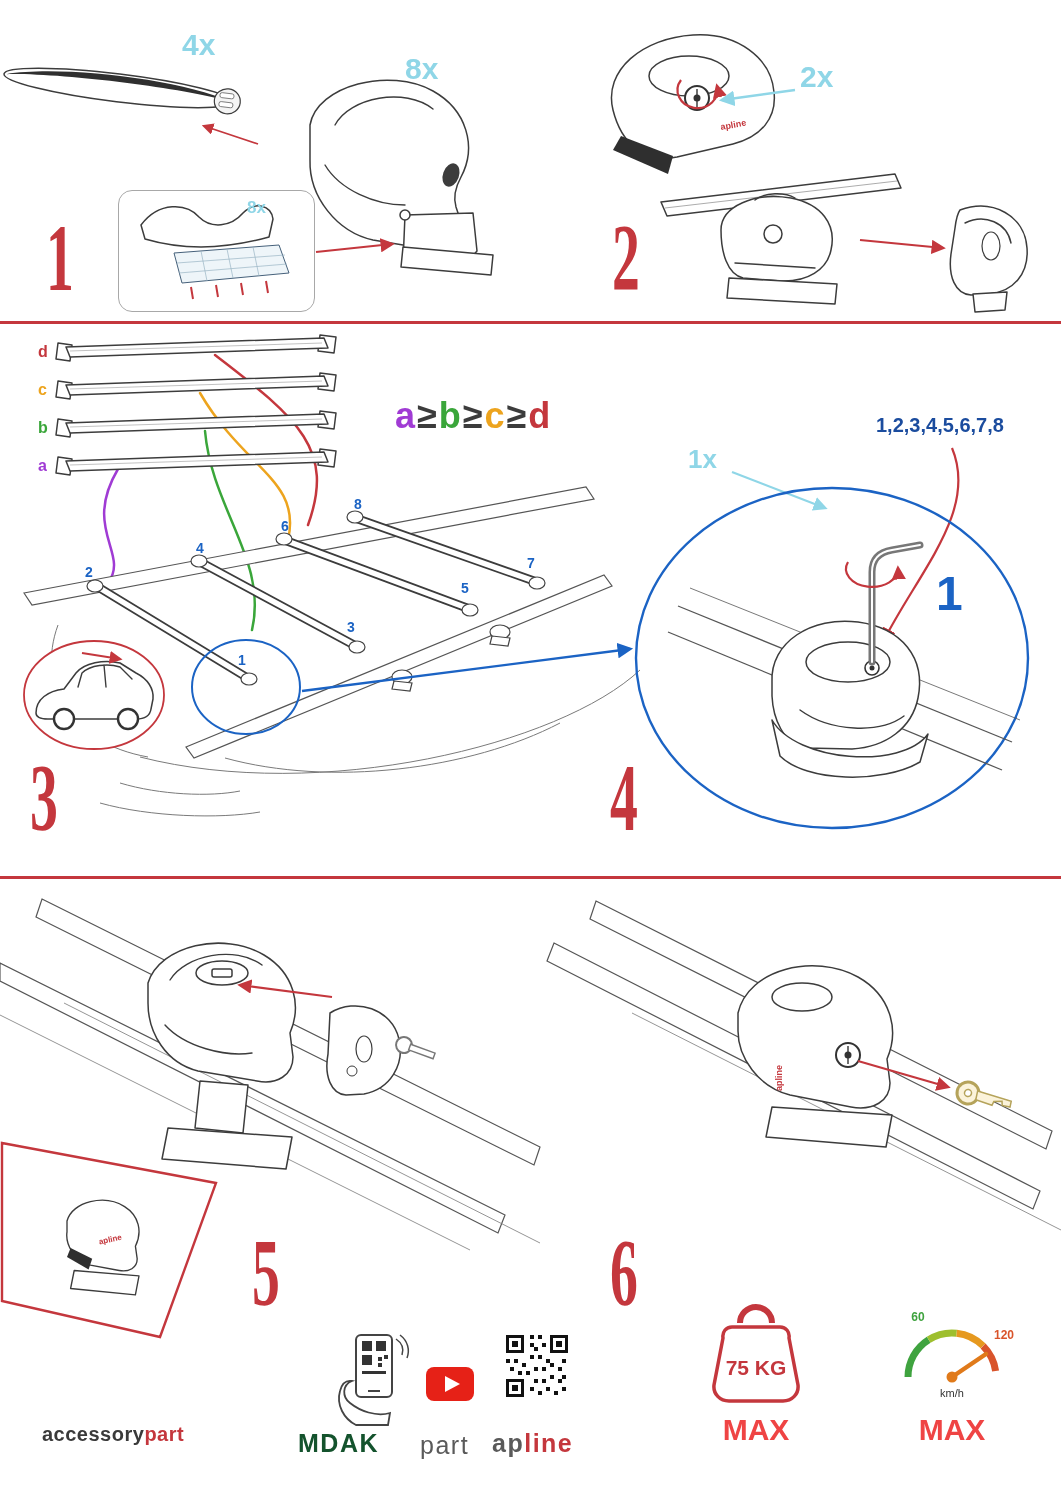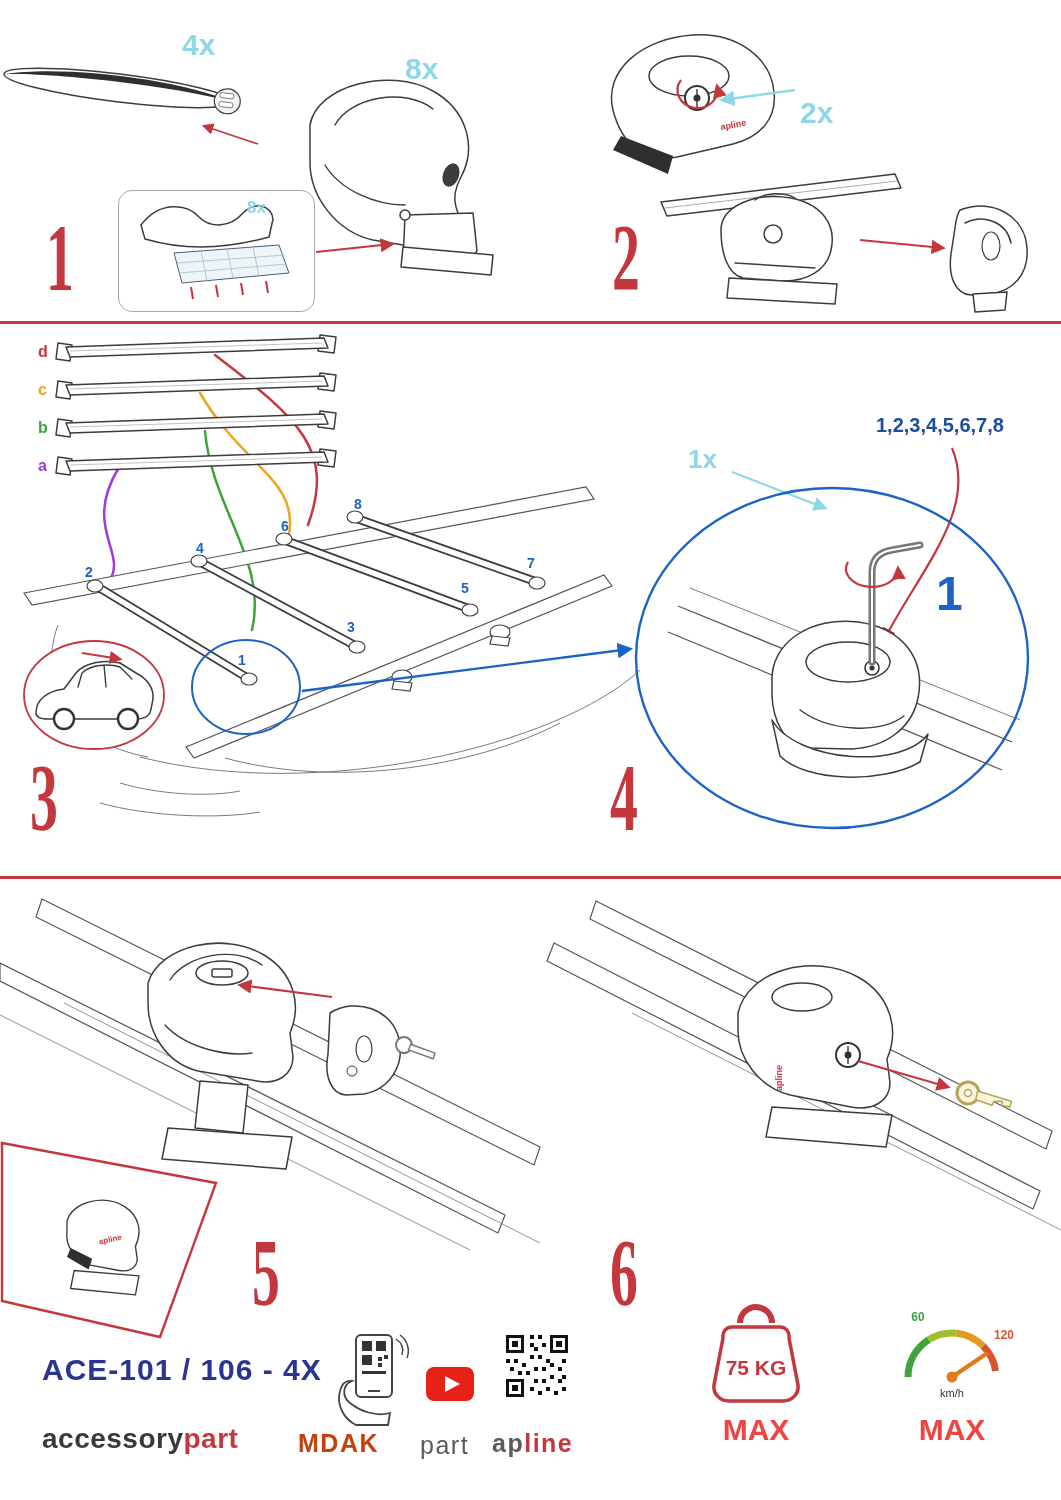--- a/index.html
+++ b/index.html
@@ -22,21 +22,21 @@
   svg{overflow:visible;}
   svg text{font-family:"Liberation Sans",sans-serif;}
   .t-cyan{fill:var(--cyan);} .t-blue{fill:var(--blue);} .t-navy{fill:var(--navy);}
   .t-red{fill:var(--red);} .t-purple{fill:var(--purple);} .t-green{fill:var(--green);}
   .t-orange{fill:var(--orange);}
   .s-red{stroke:var(--red);} .s-cyan{stroke:var(--cyan);} .s-blue{stroke:var(--blue);}
   .s-purple{stroke:var(--purple);} .s-green{stroke:var(--green);} .s-orange{stroke:var(--orange);}
   .ln{fill:none;stroke:#3c3c3c;stroke-width:1.4;stroke-linejoin:round;stroke-linecap:round;}
   .fw{fill:#fff;stroke:#3c3c3c;stroke-width:1.5;stroke-linejoin:round;}
   .model{position:absolute;font-size:30px;font-weight:700;color:var(--dark_blue);letter-spacing:1px;}
-  .brandline{position:absolute;font-size:28px;font-weight:700;letter-spacing:.5px;}
+  .brandline{position:absolute;font-size:20px;font-weight:700;letter-spacing:.5px;}
   .logoline{position:absolute;font-size:25px;font-weight:700;color:#5a5a5a;letter-spacing:1.5px;}
   .maxlabel{position:absolute;text-align:center;font-size:30px;font-weight:700;color:#ef4444;}
   .insetbox{position:absolute;border:1.5px solid #a8a8a8;border-radius:14px;background:#fff;}
 </style>
 </head>
 <body>
 
 <svg width="0" height="0" style="position:absolute">
   <defs>
     <marker id="m-red" viewBox="0 0 10 10" refX="8" refY="5" markerWidth="6.5" markerHeight="6.5" orient="auto-start-reverse">
@@ -53,21 +53,21 @@
 
 <div class="page">
 
   <section class="row1">
 
     <span class="stepnum" style="left:46px;top:215px;">1</span>
     <span class="stepnum" style="left:612px;top:215px;">2</span>
 
     <span class="qty" style="left:182px;top:28px;">4x</span>
     <span class="qty" style="left:405px;top:52px;">8x</span>
-    <span class="qty" style="left:800px;top:60px;margin-top:36px;">2x</span>
+    <span class="qty" style="left:800px;top:60px;">2x</span>
 
     <svg class="abs" style="left:0;top:30px;" width="270" height="125" viewBox="0 0 270 125">
       <g transform="rotate(7 135 60)">
         <ellipse cx="118" cy="60" rx="115" ry="14" class="fw"></ellipse>
         <path d="M5,60 C60,44 180,44 231,60 C180,52 60,52 5,60 Z" fill="#2f2f2f"></path>
         <ellipse cx="228" cy="60" rx="13" ry="12.5" fill="#f4f4f4" stroke="#3c3c3c" stroke-width="1.2"></ellipse>
         <rect x="220" y="52" width="14" height="5" rx="2" fill="#fff" stroke="#666" stroke-width=".8"></rect>
         <rect x="220" y="61" width="14" height="5" rx="2" fill="#fff" stroke="#666" stroke-width=".8"></rect>
       </g>
       <line x1="258" y1="114" x2="204" y2="96" class="s-red" stroke-width="1.8" marker-end="url(#m-red)"></line>
@@ -216,20 +216,23 @@
         <path d="M42,96 L294,88" stroke="#999" stroke-width=".6"></path>
       </g>
       <g>
         <text x="10" y="140" font-size="16" font-weight="bold" class="t-purple">a</text>
         <path class="fw" stroke-width="1.1" d="M30,126 l14,2 -2,16 -14,-2 Z M292,118 l16,2 -2,16 -16,-2 Z"></path>
         <polygon points="38,130 296,121 300,131 42,140" class="fw" stroke-width="1.2"></polygon>
         <path d="M42,134 L294,126" stroke="#999" stroke-width=".6"></path>
       </g>
     </svg>
 
+    <div class="formula" style="left:395px;top:70px;">
+      <span class="c-purple">a</span><span class="c-ink">≥</span><span class="c-green">b</span><span class="c-ink">≥</span><span class="c-orange">c</span><span class="c-ink">≥</span><span class="c-red">d</span>
+    </div>
 
     <svg class="abs" style="left:20px;top:312px;" width="152" height="118" viewBox="0 0 152 118">
       <ellipse cx="74" cy="58" rx="70" ry="54" fill="#fff" class="s-red" stroke-width="1.8"></ellipse>
       <g>
         <path class="fw" stroke-width="1.3" d="M16,76 C16,62 28,54 44,52 L56,36 C64,26 84,22 100,26 L116,36 C128,42 134,52 133,62 L131,72 C130,79 124,82 116,82 L28,82 C20,82 16,80 16,76 Z"></path>
         <path class="ln" stroke-width="1" d="M58,50 L62,36 C70,28 88,26 100,30 L112,42 M84,28 L86,50"></path>
         <circle cx="44" cy="82" r="10" fill="#fff" stroke="#333" stroke-width="2.4"></circle>
         <circle cx="108" cy="82" r="10" fill="#fff" stroke="#333" stroke-width="2.4"></circle>
       </g>
       <line x1="62" y1="16" x2="100" y2="22" class="s-red" stroke-width="2" marker-end="url(#m-red)"></line>
@@ -323,42 +326,41 @@
       <g transform="translate(428,208) rotate(12)">
         <circle r="11" fill="#fbf3da" stroke="#b5a35a" stroke-width="3"></circle>
         <circle r="3.5" fill="#fff" stroke="#b5a35a" stroke-width="1.5"></circle>
         <polygon points="9,-4 44,-1 44,5 36,5 35,1 27,3 26,7 9,5" fill="#fbf3da" stroke="#b5a35a" stroke-width="1.5"></polygon>
       </g>
     </svg>
   </section>
 
   <footer class="footer">
 
-    <div class="model" style="left:42px;top:58px;">ACE-101 / 106 - 4X</div>
 
     <div class="brandline" style="left:42px;top:128px;">
       <span style="color:#3a3a3a;">accessory</span><span class="c-red">part</span>
     </div>
 
     <svg class="abs" style="left:332px;top:38px;" width="78" height="92" viewBox="0 0 78 92">
       <rect x="24" y="2" width="36" height="62" rx="5" fill="#fff" stroke="#444" stroke-width="2"></rect>
       <g fill="#333">
         <rect x="30" y="8" width="10" height="10"></rect>
           <rect x="44" y="8" width="10" height="10"></rect>
         <rect x="30" y="22" width="10" height="10"></rect>
           <rect x="46" y="24" width="4" height="4"></rect>
         <rect x="52" y="22" width="4" height="4"></rect>
           <rect x="46" y="30" width="4" height="4"></rect>
         <rect x="30" y="38" width="24" height="3"></rect>
       </g>
       <line x1="36" y1="58" x2="48" y2="58" stroke="#444" stroke-width="2"></line>
       <path d="M64,6 C70,10 72,16 70,22 M68,2 C76,8 78,17 75,25" fill="none" stroke="#444" stroke-width="1.5"></path>
       <path d="M20,48 C10,52 10,64 18,70 C28,78 44,84 58,80 L56,92 L24,92 C12,86 4,72 8,58 C10,50 14,47 20,48 Z" fill="#fff" stroke="#444" stroke-width="1.8"></path>
     </svg>
-    <div class="logoline" style="left:298px;top:134px;color:#c2410c;">MDAK</div>
+    <div class="logoline" style="left:298px;top:134px;color:#14532d;">MDAK</div>
 
     <svg class="abs" style="left:426px;top:72px;" width="48" height="34" viewBox="0 0 48 34">
       <rect width="48" height="34" rx="8" fill="#e62117"></rect>
       <polygon points="19,9 34,17 19,25" fill="#fff"></polygon>
     </svg>
     <div class="logoline" style="left:420px;top:136px;font-weight:500;">part</div>
 
     <svg class="abs" style="left:504px;top:38px;" width="66" height="66" viewBox="0 0 66 66">
       <rect width="66" height="66" fill="#fff"></rect>
       <g fill="#111">

